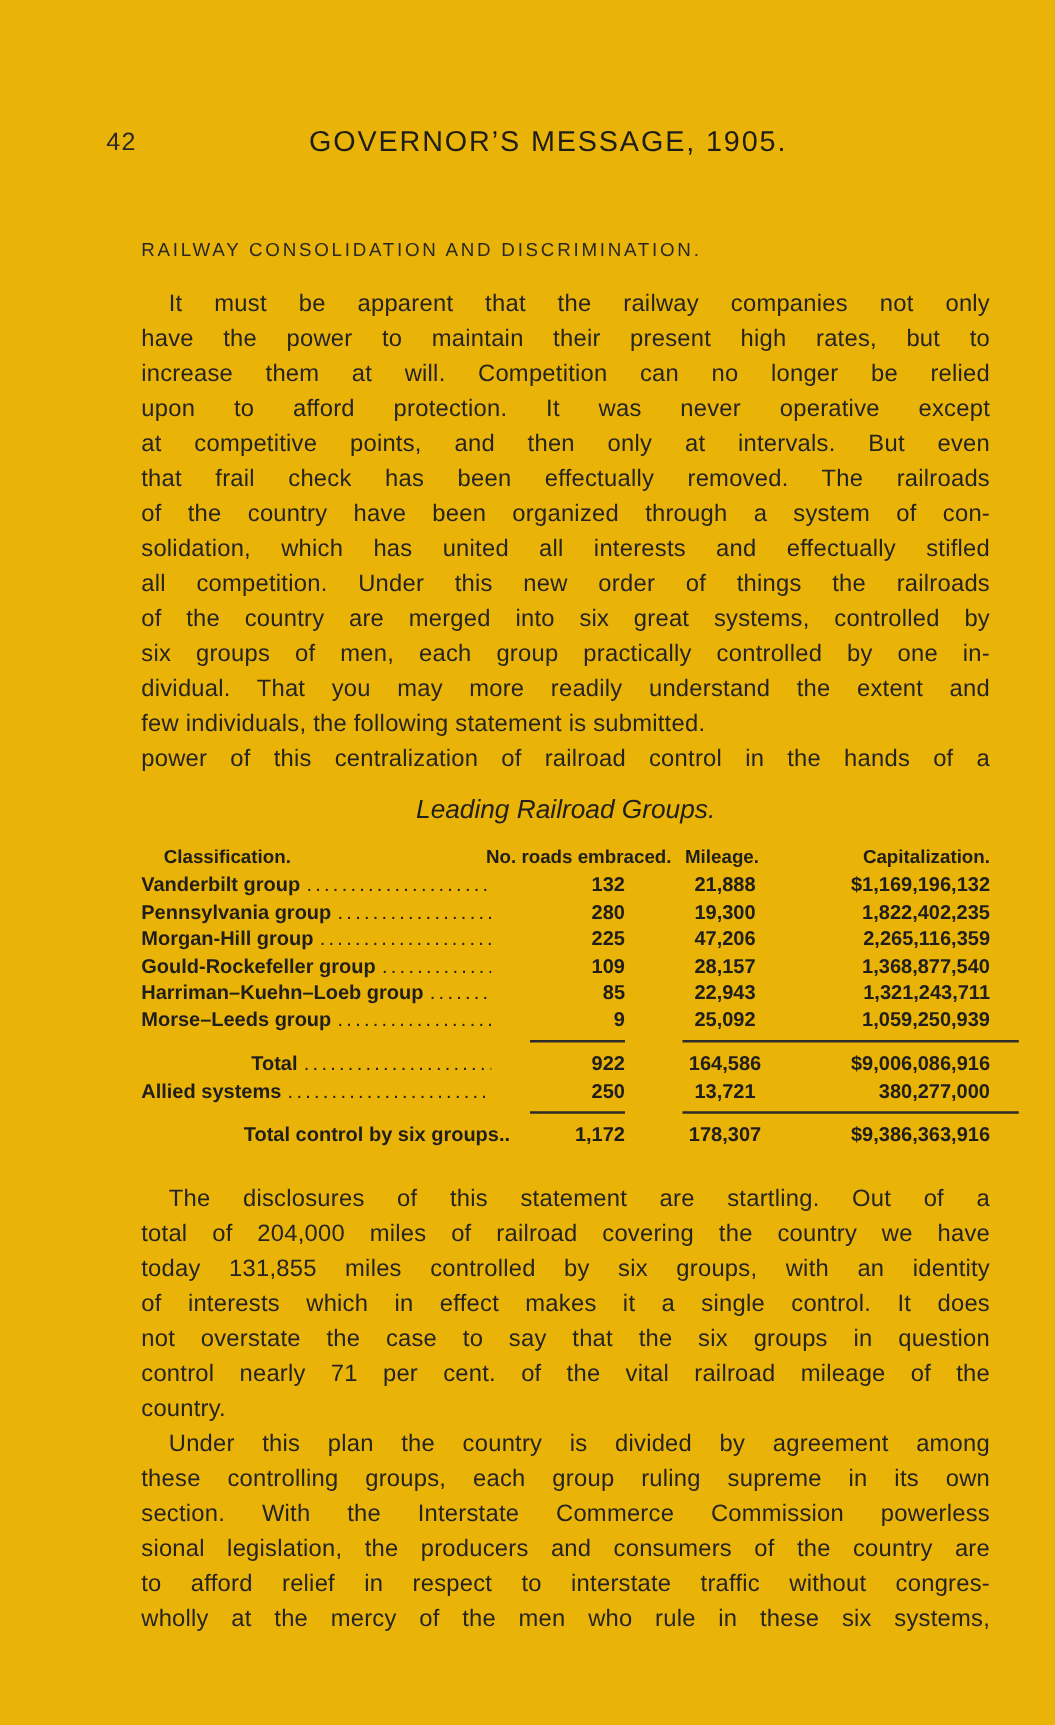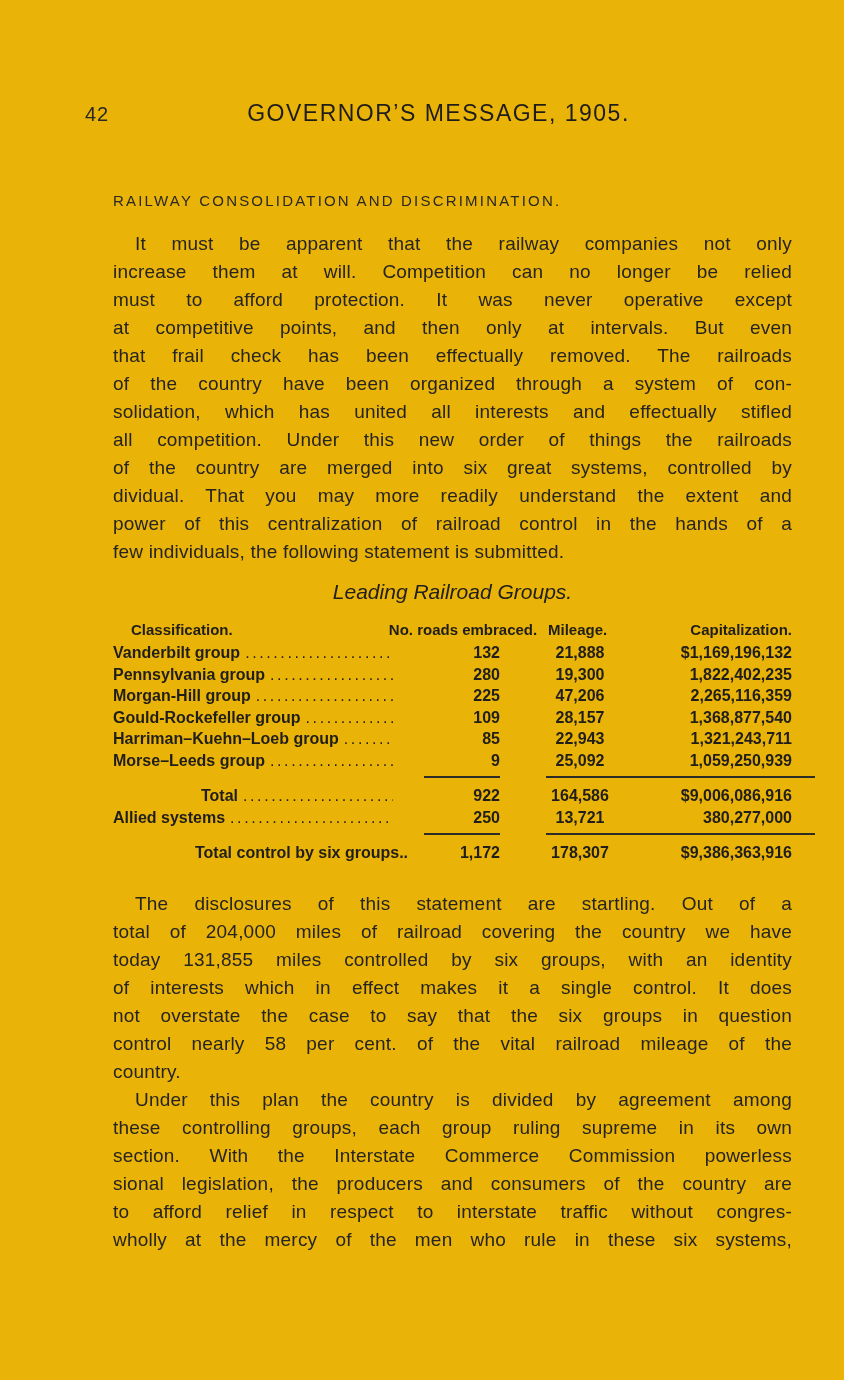--- a/index.html
+++ b/index.html
@@ -53,31 +53,33 @@
     <span class="pagenum">42</span>
     <div class="booktitle">GOVERNOR’S MESSAGE, 1905.</div>
   </div>
 
   <div class="section-heading">RAILWAY CONSOLIDATION AND DISCRIMINATION.</div>
 
   <div class="content">
 
     <div class="para">
       <div class="line indent">It must be apparent that the railway companies not only</div>
+      <div class="line">have the power to maintain their present high rates, but to</div>
       <div class="line">increase them at will.  Competition can no longer be relied</div>
-      <div class="line">must to afford protection.  It was never operative except</div>
+      <div class="line">upon to afford protection.  It was never operative except</div>
       <div class="line">at competitive points, and then only at intervals.  But even</div>
       <div class="line">that frail check has been effectually removed.  The railroads</div>
       <div class="line">of the country have been organized through a system of con-</div>
       <div class="line">solidation, which has united all interests and effectually stifled</div>
       <div class="line">all competition.  Under this new order of things the railroads</div>
       <div class="line">of the country are merged into six great systems, controlled by</div>
+      <div class="line">six groups of men, each group practically controlled by one in-</div>
       <div class="line">dividual.  That you may more readily understand the extent and</div>
+      <div class="line last">few individuals, the following statement is submitted.</div>
       <div class="line">power of this centralization of railroad control in the hands of a</div>
-      <div class="line last">few individuals, the following statement is submitted.</div>
     </div>
 
     <div class="table-title">Leading Railroad Groups.</div>
 
     <div class="rtable">
       <div class="thead">
         <span class="h1">Classification.</span>
         <span class="h2">No. roads embraced.</span>
         <span class="h3">Mileage.</span>
         <span class="h4">Capitalization.</span>
@@ -193,21 +195,21 @@
         <span class="c4">$9,386,363,916</span>
       </div>
     </div>
 
     <div class="para p2">
       <div class="line indent">The disclosures of this statement are startling.  Out of a</div>
       <div class="line">total of 204,000 miles of railroad covering the country we have</div>
       <div class="line">today 131,855 miles controlled by six groups, with an identity</div>
       <div class="line">of interests which in effect makes it a single control.  It does</div>
       <div class="line">not overstate the case to say that the six groups in question</div>
-      <div class="line">control nearly 58 per cent. of the vital railroad mileage of the</div>
+      <div class="line">control nearly 71 per cent. of the vital railroad mileage of the</div>
       <div class="line last">country.</div>
     </div>
 
     <div class="para">
       <div class="line indent">Under this plan the country is divided by agreement among</div>
       <div class="line">these controlling groups, each group ruling supreme in its own</div>
       <div class="line">section.  With the Interstate Commerce Commission powerless</div>
       <div class="line">sional legislation, the producers and consumers of the country are</div>
       <div class="line">to afford relief in respect to interstate traffic without congres-</div>
       <div class="line">wholly at the mercy of the men who rule in these six systems,</div>

